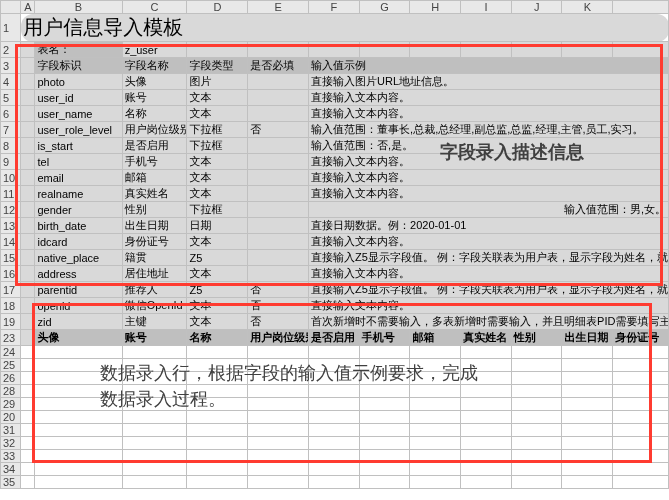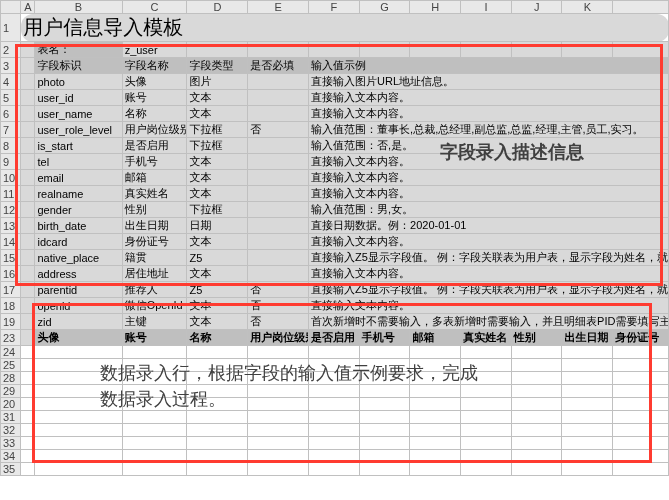--- a/index.html
+++ b/index.html
@@ -208,21 +208,21 @@
           <td></td>
           <td class="clip" colspan="7" style="overflow: hidden;">直接输入文本内容。</td>
         </tr>
         <tr class="grayrow">
           <td class="rh">12</td>
           <td></td>
           <td>gender</td>
           <td>性别</td>
           <td>下拉框</td>
           <td></td>
-          <td class="clip" colspan="7" style="overflow: hidden;">输入值范围：男,女。</td>
+          <td class="clip" colspan="7" style="overflow: hidden; text-align: right;">输入值范围：男,女。</td>
         </tr>
         <tr class="grayrow">
           <td class="rh">13</td>
           <td></td>
           <td>birth_date</td>
           <td>出生日期</td>
           <td>日期</td>
           <td></td>
           <td class="clip" colspan="7" style="overflow: hidden;">直接日期数据。例：2020-01-01</td>
         </tr>
@@ -305,20 +305,35 @@
           <td></td>
           <td></td>
           <td></td>
           <td></td>
           <td></td>
           <td></td>
           <td></td>
         </tr>
         <tr>
           <td class="rh">25</td>
+          <td></td>
+          <td></td>
+          <td></td>
+          <td></td>
+          <td></td>
+          <td></td>
+          <td></td>
+          <td></td>
+          <td></td>
+          <td></td>
+          <td></td>
+          <td></td>
+        </tr>
+        <tr>
+          <td class="rh">26</td>
           <td></td>
           <td></td>
           <td></td>
           <td></td>
           <td></td>
           <td></td>
           <td></td>
           <td></td>
           <td></td>
           <td></td>

